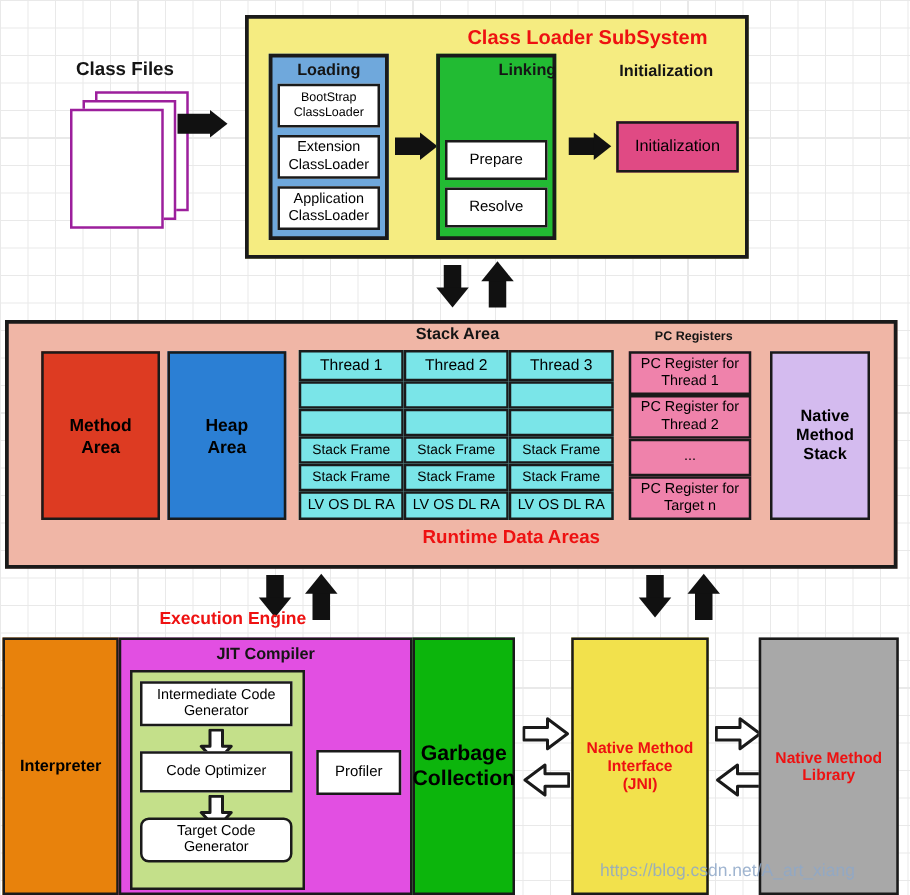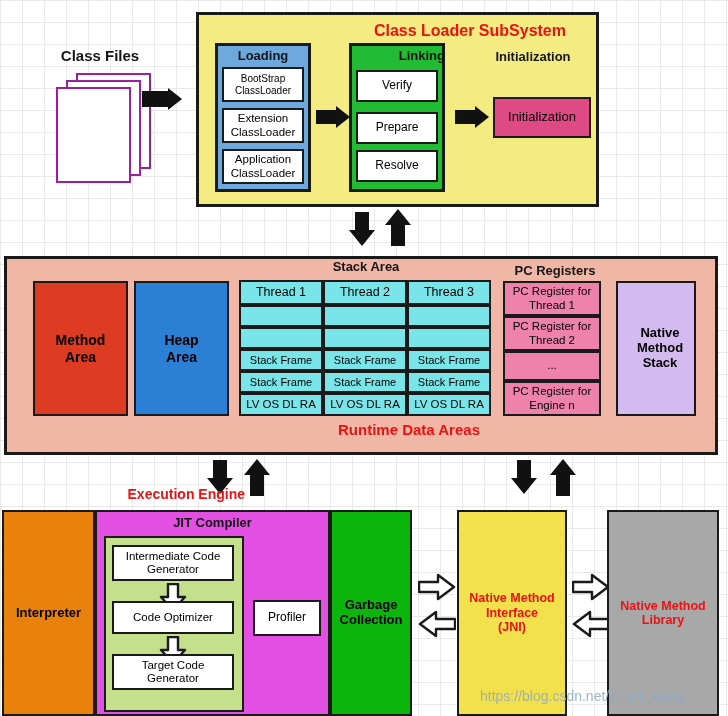--- a/index.html
+++ b/index.html
@@ -131,21 +131,20 @@
   </div>
 
   <div>
     <div class="ar-shaft" style="left:316px; top:110px; width:22px; height:14px;"></div>
     <div class="ar-head-r" style="left:336px; top:106px;"></div>
   </div>
 
   <div class="box bd3" style="left:349px; top:43px; width:96px; height:149px; background:#22bb33;"></div>
   <div class="title-black" style="left:349px; top:49px; width:96px; font-size:13px;text-align:right;">Linking</div>
 
-  <div class="box bd" style="left:356px; top:70px; width:82px; height:32px; background:#ffffff; font-size:12px;">Verify</div>
   <div class="box bd" style="left:356px; top:112px; width:82px; height:32px; background:#ffffff; font-size:12px;">Prepare</div>
   <div class="box bd" style="left:356px; top:150px; width:82px; height:32px; background:#ffffff; font-size:12px;">Resolve</div>
 
   <div>
     <div class="ar-shaft" style="left:455px; top:110px; width:22px; height:14px;"></div>
     <div class="ar-head-r" style="left:475px; top:106px;"></div>
   </div>
 
   <div class="title-black" style="left:478px; top:50px; width:110px; font-size:13px;">Initialization</div>
   <div class="box bd" style="left:493px; top:97px; width:98px; height:41px; background:#e04a84; font-size:13px;">Initialization</div>
@@ -189,34 +188,34 @@
   <div class="box bd" style="left:323px; top:371px; width:84px; height:22px; background:#7ae5e8; font-size:11px;">Stack Frame</div>
   <div class="box bd" style="left:323px; top:393px; width:84px; height:23px; background:#7ae5e8; font-size:11.5px;">LV OS DL RA</div>
 
   <div class="box bd" style="left:407px; top:280px; width:84px; height:25px; background:#7ae5e8; font-size:12.5px;">Thread 3</div>
   <div class="box bd" style="left:407px; top:305px; width:84px; height:22px; background:#7ae5e8; font-size:11px;"></div>
   <div class="box bd" style="left:407px; top:327px; width:84px; height:22px; background:#7ae5e8; font-size:11px;"></div>
   <div class="box bd" style="left:407px; top:349px; width:84px; height:22px; background:#7ae5e8; font-size:11px;">Stack Frame</div>
   <div class="box bd" style="left:407px; top:371px; width:84px; height:22px; background:#7ae5e8; font-size:11px;">Stack Frame</div>
   <div class="box bd" style="left:407px; top:393px; width:84px; height:23px; background:#7ae5e8; font-size:11.5px;">LV OS DL RA</div>
 
-  <div class="title-black" style="left:500px; top:264px; width:110px; font-size:13px;">PC Registers</div>
+  <div class="title-black" style="left:500px; top:264px; width:110px; font-size:10px;">PC Registers</div>
 
   <div class="box bd" style="left:503px; top:281px; width:98px; height:35px; background:#ef82ab; font-size:11.5px; flex-direction:column;">
     <span>PC Register for</span>
     <span>Thread 1</span>
   </div>
   <div class="box bd" style="left:503px; top:316px; width:98px; height:35px; background:#ef82ab; font-size:11.5px; flex-direction:column;">
     <span>PC Register for</span>
     <span>Thread 2</span>
   </div>
   <div class="box bd" style="left:503px; top:351px; width:98px; height:30px; background:#ef82ab; font-size:11.5px;">...</div>
   <div class="box bd" style="left:503px; top:381px; width:98px; height:35px; background:#ef82ab; font-size:11.5px; flex-direction:column;">
     <span>PC Register for</span>
-    <span>Engine n</span>
+    <span>Target n</span>
   </div>
 
   <div class="box bd" style="left:616px; top:281px; width:80px; height:135px; background:#d4bbef; font-size:13px; font-weight:bold; flex-direction:column;padding-left:8px;">
     <span>Native</span>
     <span>Method</span>
     <span>Stack</span>
   </div>
 
   <div>
     <div class="ar-shaft" style="left:213px; top:460px; width:14px; height:22px;"></div>
@@ -257,28 +256,28 @@
   </div>
 
   <div class="box bd" style="left:112px; top:601px; width:122px; height:33px; background:#ffffff; font-size:11.5px;">Code Optimizer</div>
 
   <div class="hollow-arrow" style="left:159px; top:636px;">
     <svg width="28" height="29" viewBox="0 0 28 29">
       <polygon points="9,1 19,1 19,14 26,14 14,27 2,14 9,14" fill="#ffffff" stroke="#1a1a1a" stroke-width="2.4" stroke-linejoin="round"></polygon>
     </svg>
   </div>
 
-  <div class="box bd" style="left:112px; top:654px; width:122px; height:36px; background:#ffffff; font-size:11.5px; flex-direction:column;">
+  <div class="box bd" style="left:112px; top:654px; width:122px; height:36px; background:#ffffff; font-size:11.5px; flex-direction:column;border-radius:7px;">
     <span>Target Code</span>
     <span>Generator</span>
   </div>
 
   <div class="box bd" style="left:253px; top:600px; width:68px; height:36px; background:#ffffff; font-size:12px;">Profiler</div>
 
-  <div class="box bd" style="left:330px; top:510px; width:82px; height:206px; background:#0cb50c; font-size:13px; font-weight:bold; flex-direction:column;">
+  <div class="box bd" style="left:330px; top:510px; width:82px; height:206px; background:#0cb50c; font-size:17px; font-weight:bold; flex-direction:column;">
     <span>Garbage</span>
     <span>Collection</span>
   </div>
 
   <div class="hollow-arrow" style="left:418px; top:573px;">
     <svg width="38" height="28" viewBox="0 0 38 28">
       <polygon points="1,9 20,9 20,2 36,14 20,26 20,19 1,19" fill="#ffffff" stroke="#1a1a1a" stroke-width="2.4" stroke-linejoin="round"></polygon>
     </svg>
   </div>
   <div class="hollow-arrow" style="left:418px; top:610px;">

